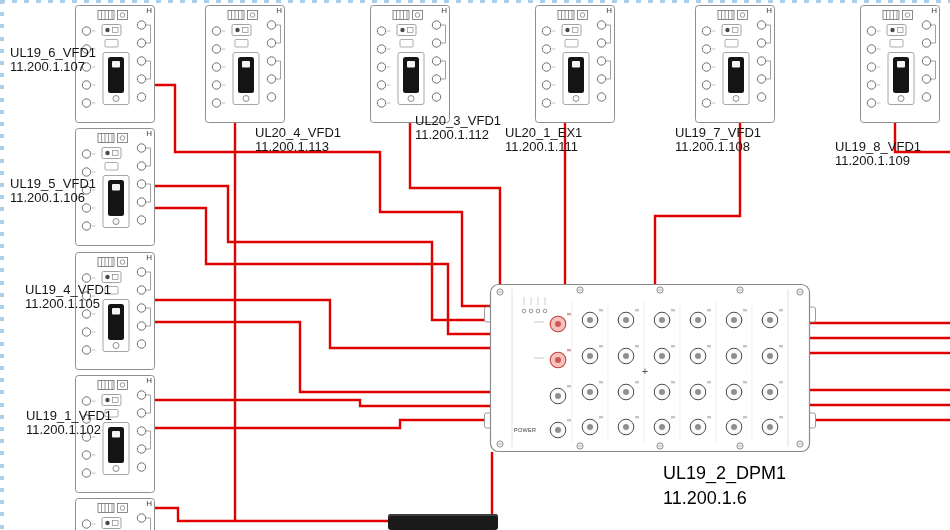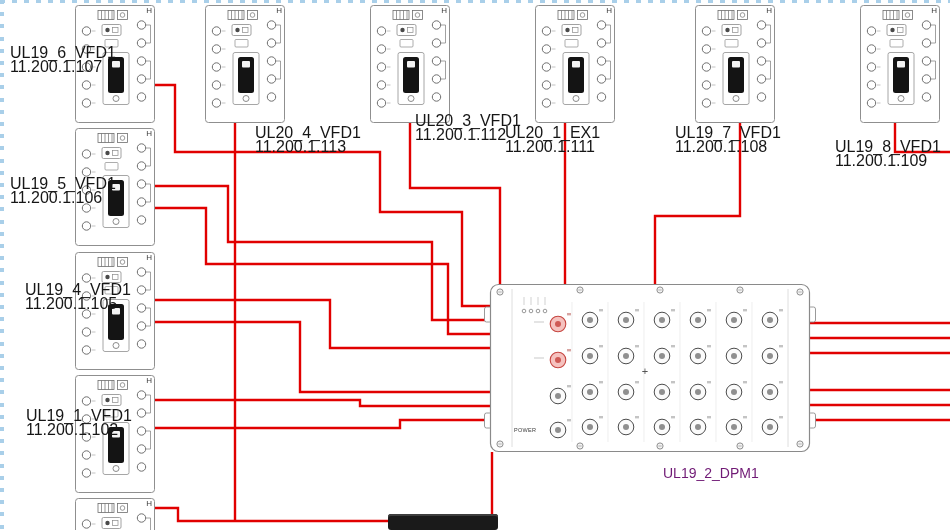--- a/index.html
+++ b/index.html
@@ -11,24 +11,24 @@
     background:repeating-linear-gradient(to bottom,var(--grid) 0 4px,transparent 4px 12.2px)}
   .ruler-top{position:absolute;left:0;top:0;width:100%;height:3px;
     background:repeating-linear-gradient(to right,var(--grid) 0 5px,transparent 5px 12px)}
 
   .cables{position:absolute;left:0;top:0}
   .cables polyline{fill:none;stroke:var(--cable);stroke-width:2.4;stroke-linejoin:miter}
 
   .dev{position:absolute;width:80px;height:118px}
   .hletter{position:absolute;top:1px;right:3px;font-size:8px;color:#3c3c3c;line-height:9px}
 
-  .lbl{position:absolute;font-size:16px;line-height:13.5px;color:#161616;white-space:nowrap}
+  .lbl{position:absolute;font-size:13px;line-height:13.5px;color:#161616;white-space:nowrap}
 
   .dpm-wrap{position:absolute;left:484px;top:280px;width:332px;height:176px}
-  .dpm-label{position:absolute;left:663px;top:461px;font-size:14px;line-height:25px;color:#701a75;white-space:nowrap}
+  .dpm-label{position:absolute;left:663px;top:461px;font-size:18px;line-height:25px;color:#000000;white-space:nowrap}
 
   .blackbox{position:absolute;left:388px;top:514px;width:110px;height:16px;background:#1a1a1a;
     border-radius:3px;box-shadow:inset 0 2px 0 #3e3e3e}
 
   .tab{fill:#fff;stroke:#8f8f8f;stroke-width:0.9}
   .rail{stroke:#d6d6d6;stroke-width:0.8}
   .sep line{stroke:#e7e7e7;stroke-width:0.7}
   .pinkring{fill:var(--pink);stroke:#c64540;stroke-width:1.1}
   .microtext{font-family:"Liberation Sans",sans-serif;font-size:5.5px;fill:#3a3a3a;letter-spacing:.3px}
   .plusmark{font-family:"Liberation Sans",sans-serif;font-size:11px;fill:#555;text-anchor:middle}
@@ -286,15 +286,16 @@
     <div>UL19_7_VFD1</div>
     <div>11.200.1.108</div>
   </div>
   <div class="lbl" style="left:835px;top:140px">
     <div>UL19_8_VFD1</div>
     <div>11.200.1.109</div>
   </div>
 
   <div class="dpm-label">
     <div>UL19_2_DPM1</div>
+    <div>11.200.1.6</div>
   </div>
 
 </div>
 
 </body></html>

